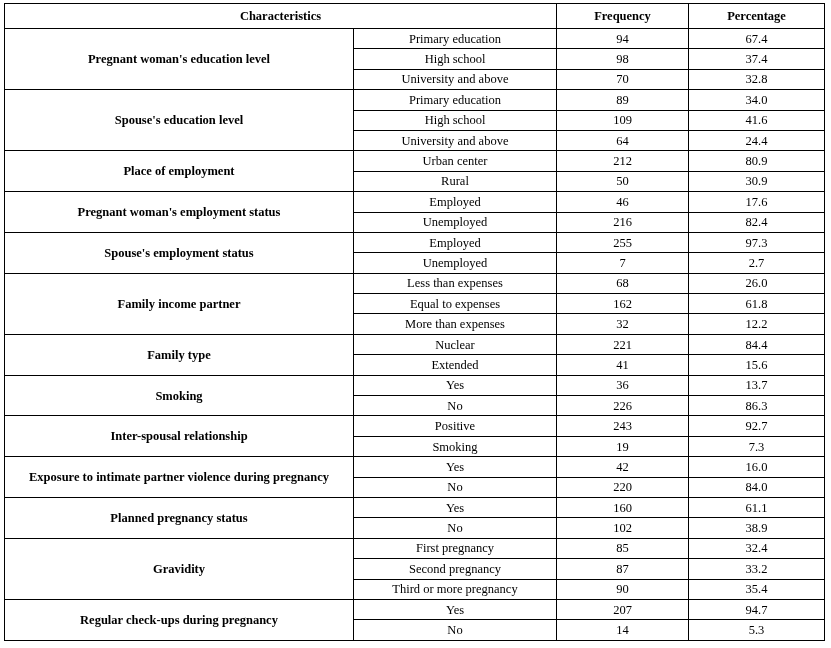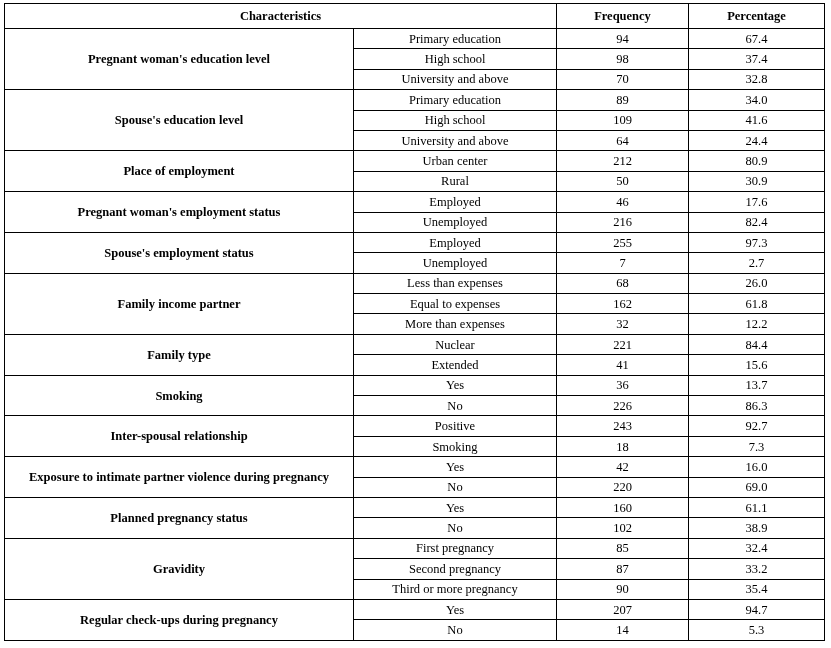--- a/index.html
+++ b/index.html
@@ -169,33 +169,33 @@
         <td>86.3</td>
       </tr>
       <tr>
         <td class="group-label" rowspan="2">Inter-spousal relationship</td>
         <td>Positive</td>
         <td>243</td>
         <td>92.7</td>
       </tr>
       <tr>
         <td>Smoking</td>
-        <td>18</td>
+        <td>19</td>
         <td>7.3</td>
       </tr>
       <tr>
         <td class="group-label" rowspan="2">Exposure to intimate partner violence during pregnancy</td>
         <td>Yes</td>
         <td>42</td>
         <td>16.0</td>
       </tr>
       <tr>
         <td>No</td>
         <td>220</td>
-        <td>69.0</td>
+        <td>84.0</td>
       </tr>
       <tr>
         <td class="group-label" rowspan="2">Planned pregnancy status</td>
         <td>Yes</td>
         <td>160</td>
         <td>61.1</td>
       </tr>
       <tr>
         <td>No</td>
         <td>102</td>

